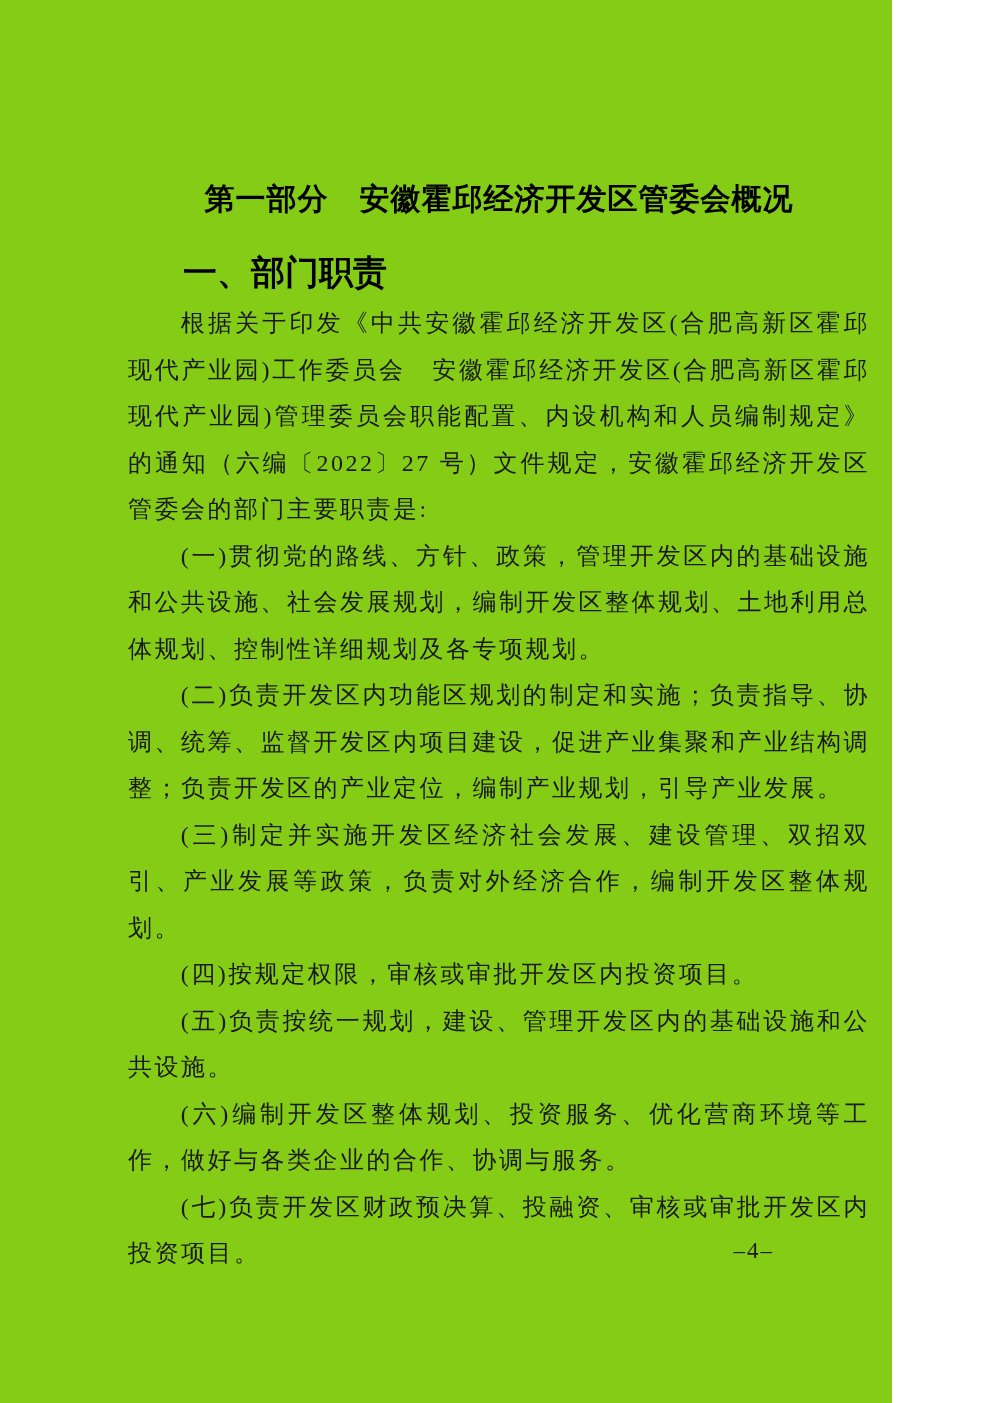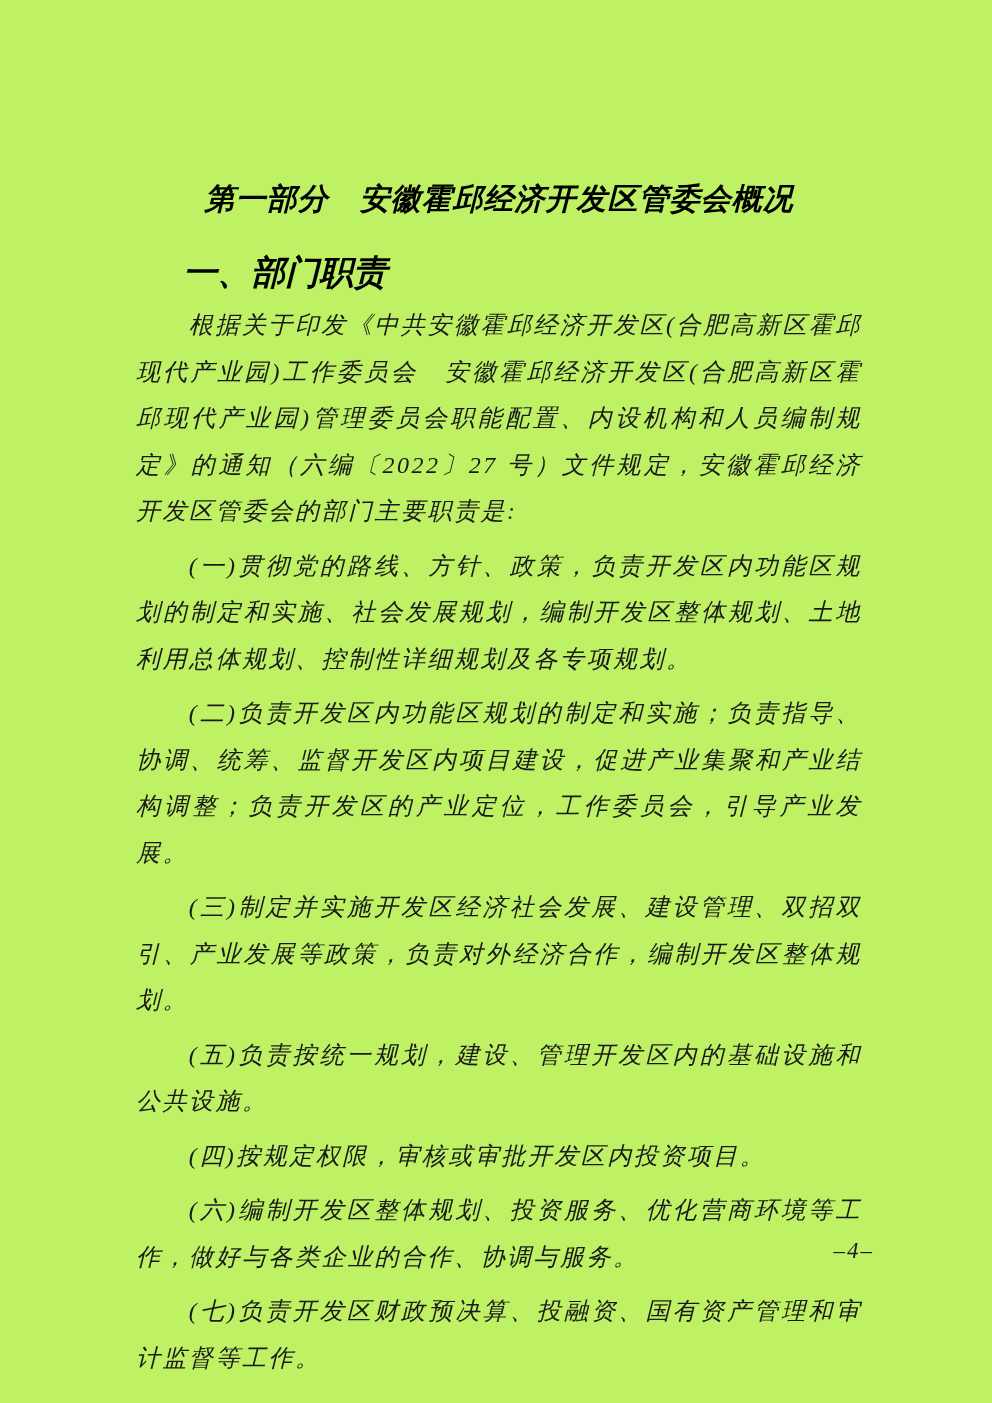--- a/index.html
+++ b/index.html
@@ -3,27 +3,26 @@
 <meta charset="utf-8">
 <style>
   * { box-sizing: border-box; }
   html, body {
     margin: 0;
     padding: 0;
     background: #ffffff;
   }
   .page {
     position: relative;
-    width: 992px;
+    width: 892px;
     height: 1403px;
-    background: #bef264;
+    background: #84cc16;
     color: #141414;
     font-family: "Liberation Serif", "DejaVu Serif", serif;
     overflow: hidden;
-    font-style: italic;
   }
   .content {
     position: absolute;
     left: 128px;
     top: 176px;
     width: 742px;
   }
   .doc-title {
     margin: 0 0 28px 0;
     font-family: "Liberation Sans", "DejaVu Sans", sans-serif;
@@ -37,21 +36,21 @@
   .section-heading {
     margin: 0 0 6px 0;
     padding-left: 55px;
     font-family: "Liberation Sans", "DejaVu Sans", sans-serif;
     font-size: 34px;
     font-weight: bold;
     line-height: 44px;
     color: #000000;
   }
   .body-text p {
-    margin: 8px;
+    margin: 0;
     font-size: 24px;
     line-height: 46.5px;
     letter-spacing: 2.5px;
     text-indent: 2.2em;
     text-align: justify;
     text-align-last: left;
     color: #1a1a1a;
   }
   .page-number {
     position: absolute;
@@ -64,23 +63,23 @@
 </style>
 </head>
 <body>
 
 <div class="page">
   <div class="content">
     <h1 class="doc-title">第一部分　安徽霍邱经济开发区管委会概况</h1>
     <h2 class="section-heading">一、部门职责</h2>
     <div class="body-text">
       <p>根据关于印发《中共安徽霍邱经济开发区(合肥高新区霍邱现代产业园)工作委员会　安徽霍邱经济开发区(合肥高新区霍邱现代产业园)管理委员会职能配置、内设机构和人员编制规定》的通知（六编〔2022〕27 号）文件规定，安徽霍邱经济开发区管委会的部门主要职责是:</p>
-      <p>(一)贯彻党的路线、方针、政策，负责开发区内功能区规划的制定和实施、社会发展规划，编制开发区整体规划、土地利用总体规划、控制性详细规划及各专项规划。</p>
-      <p>(二)负责开发区内功能区规划的制定和实施；负责指导、协调、统筹、监督开发区内项目建设，促进产业集聚和产业结构调整；负责开发区的产业定位，工作委员会，引导产业发展。</p>
+      <p>(一)贯彻党的路线、方针、政策，管理开发区内的基础设施和公共设施、社会发展规划，编制开发区整体规划、土地利用总体规划、控制性详细规划及各专项规划。</p>
+      <p>(二)负责开发区内功能区规划的制定和实施；负责指导、协调、统筹、监督开发区内项目建设，促进产业集聚和产业结构调整；负责开发区的产业定位，编制产业规划，引导产业发展。</p>
       <p>(三)制定并实施开发区经济社会发展、建设管理、双招双引、产业发展等政策，负责对外经济合作，编制开发区整体规划。</p>
+      <p>(四)按规定权限，审核或审批开发区内投资项目。</p>
       <p>(五)负责按统一规划，建设、管理开发区内的基础设施和公共设施。</p>
-      <p>(四)按规定权限，审核或审批开发区内投资项目。</p>
       <p>(六)编制开发区整体规划、投资服务、优化营商环境等工作，做好与各类企业的合作、协调与服务。</p>
-      <p>(七)负责开发区财政预决算、投融资、国有资产管理和审计监督等工作。</p>
+      <p>(七)负责开发区财政预决算、投融资、审核或审批开发区内投资项目。</p>
     </div>
   </div>
   <div class="page-number">–4–</div>
 </div>
 
 </body></html>

